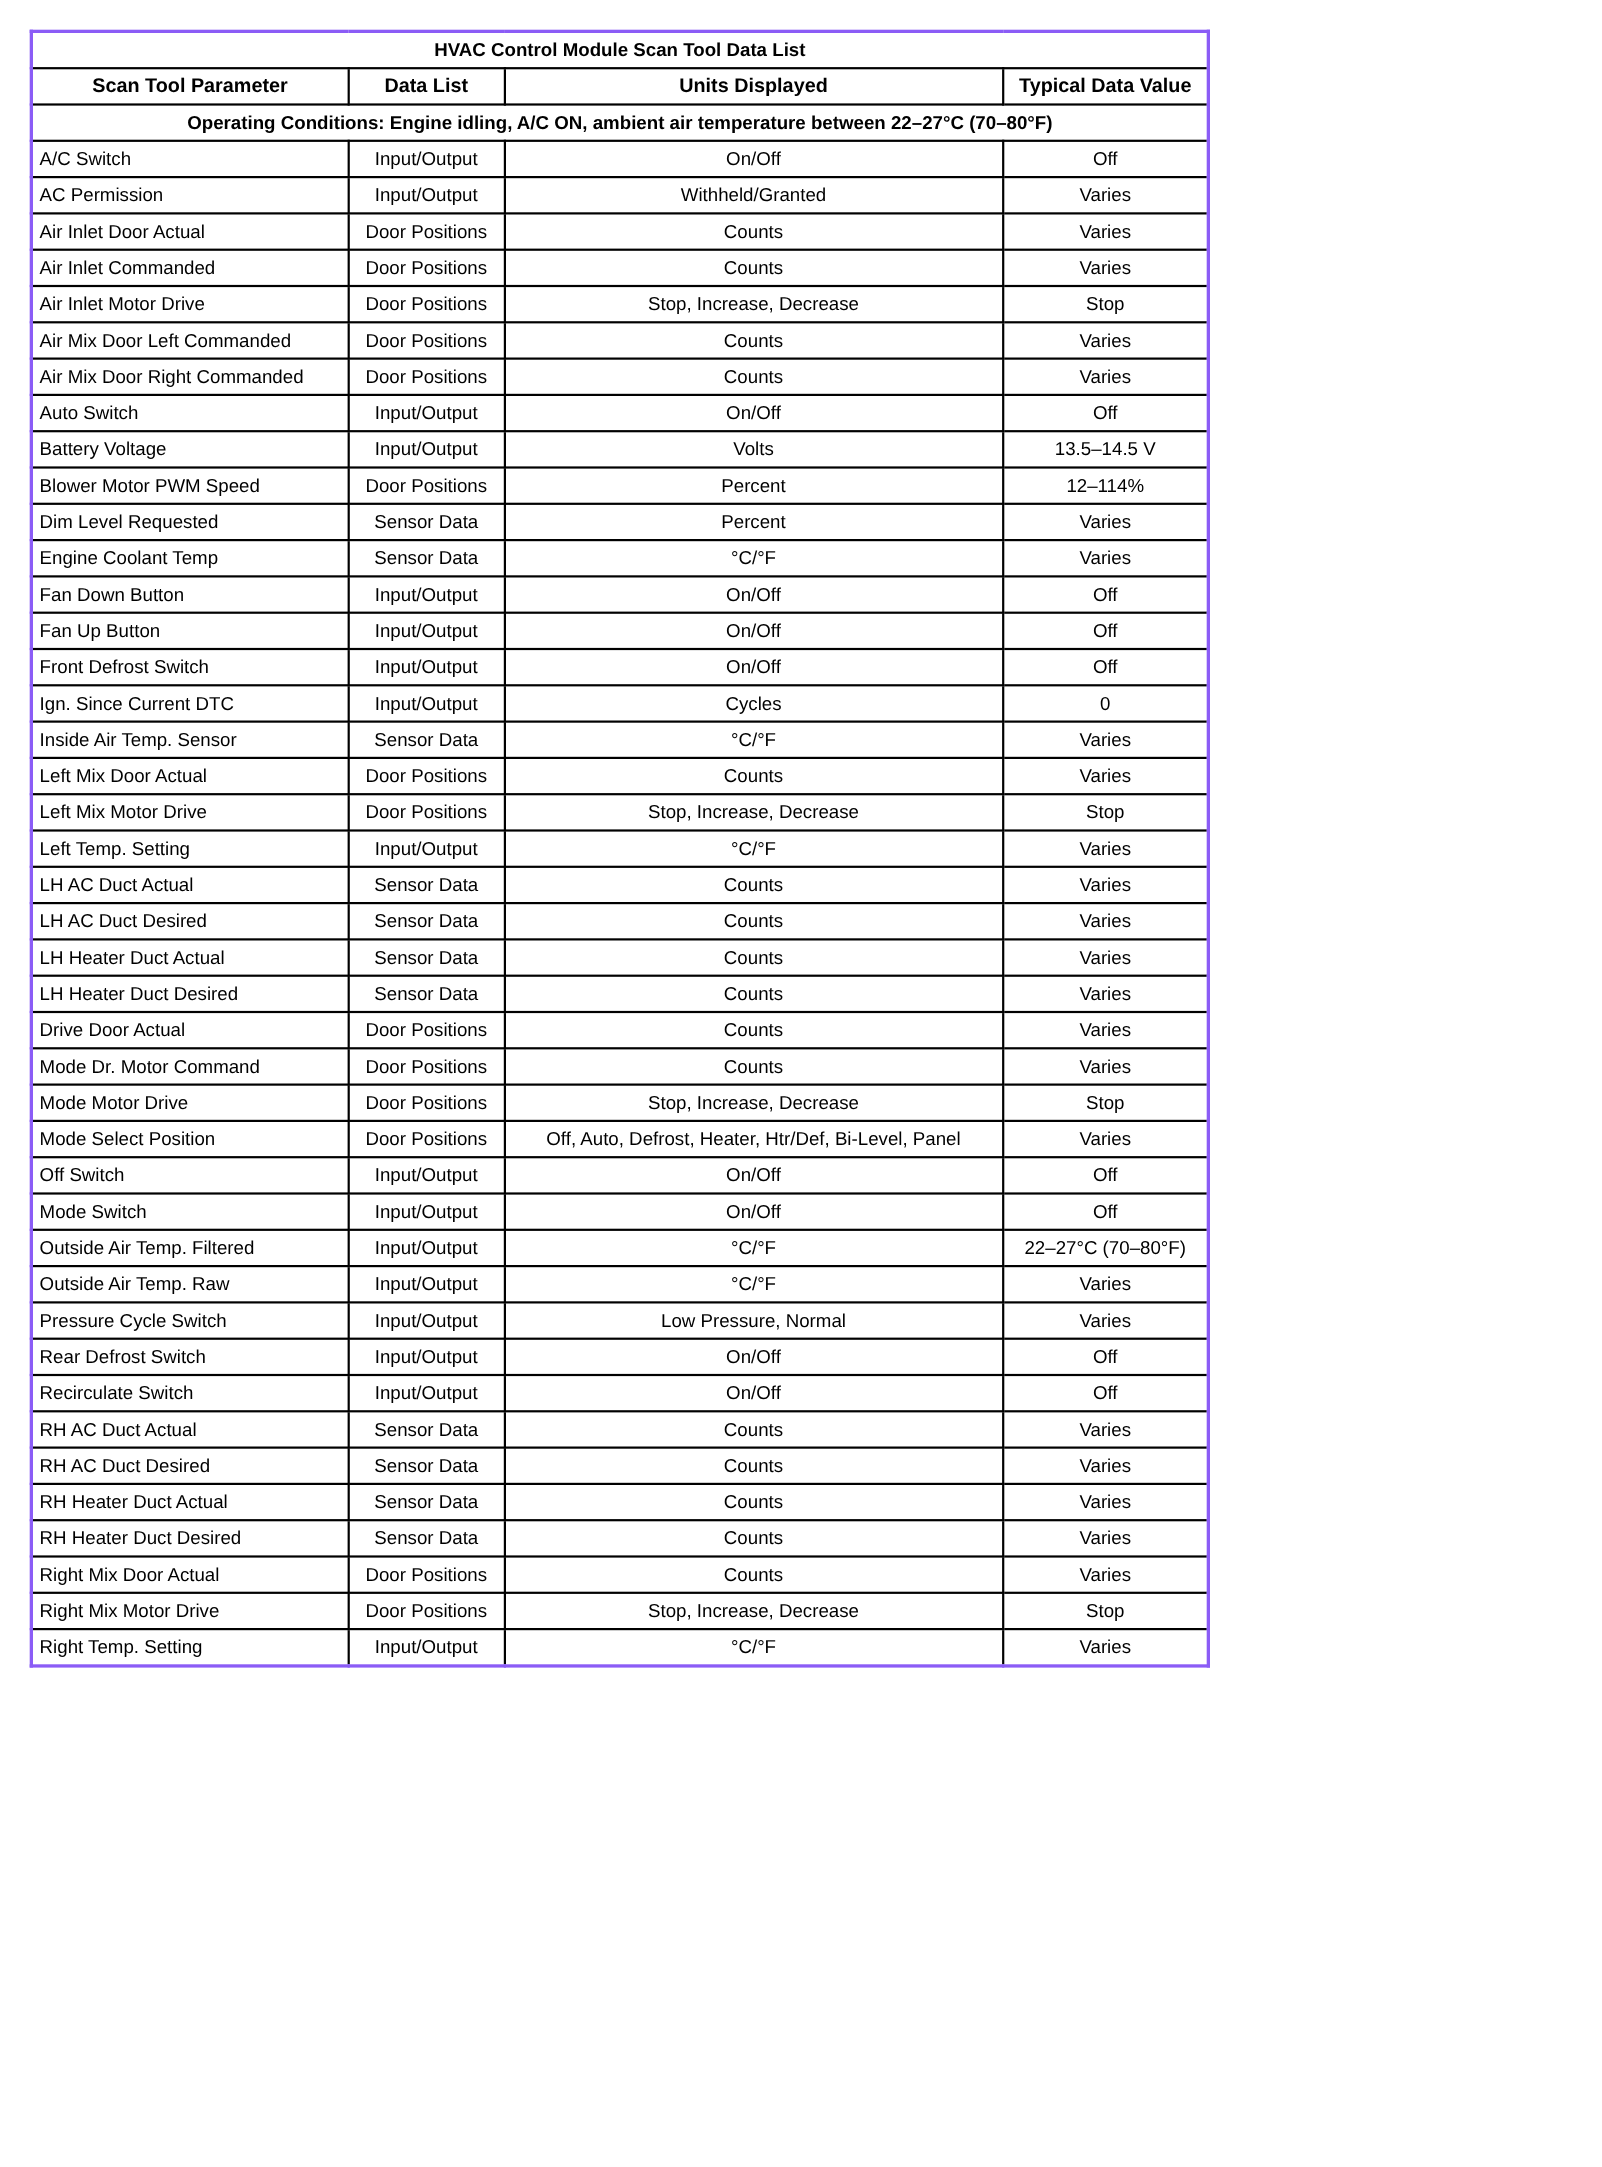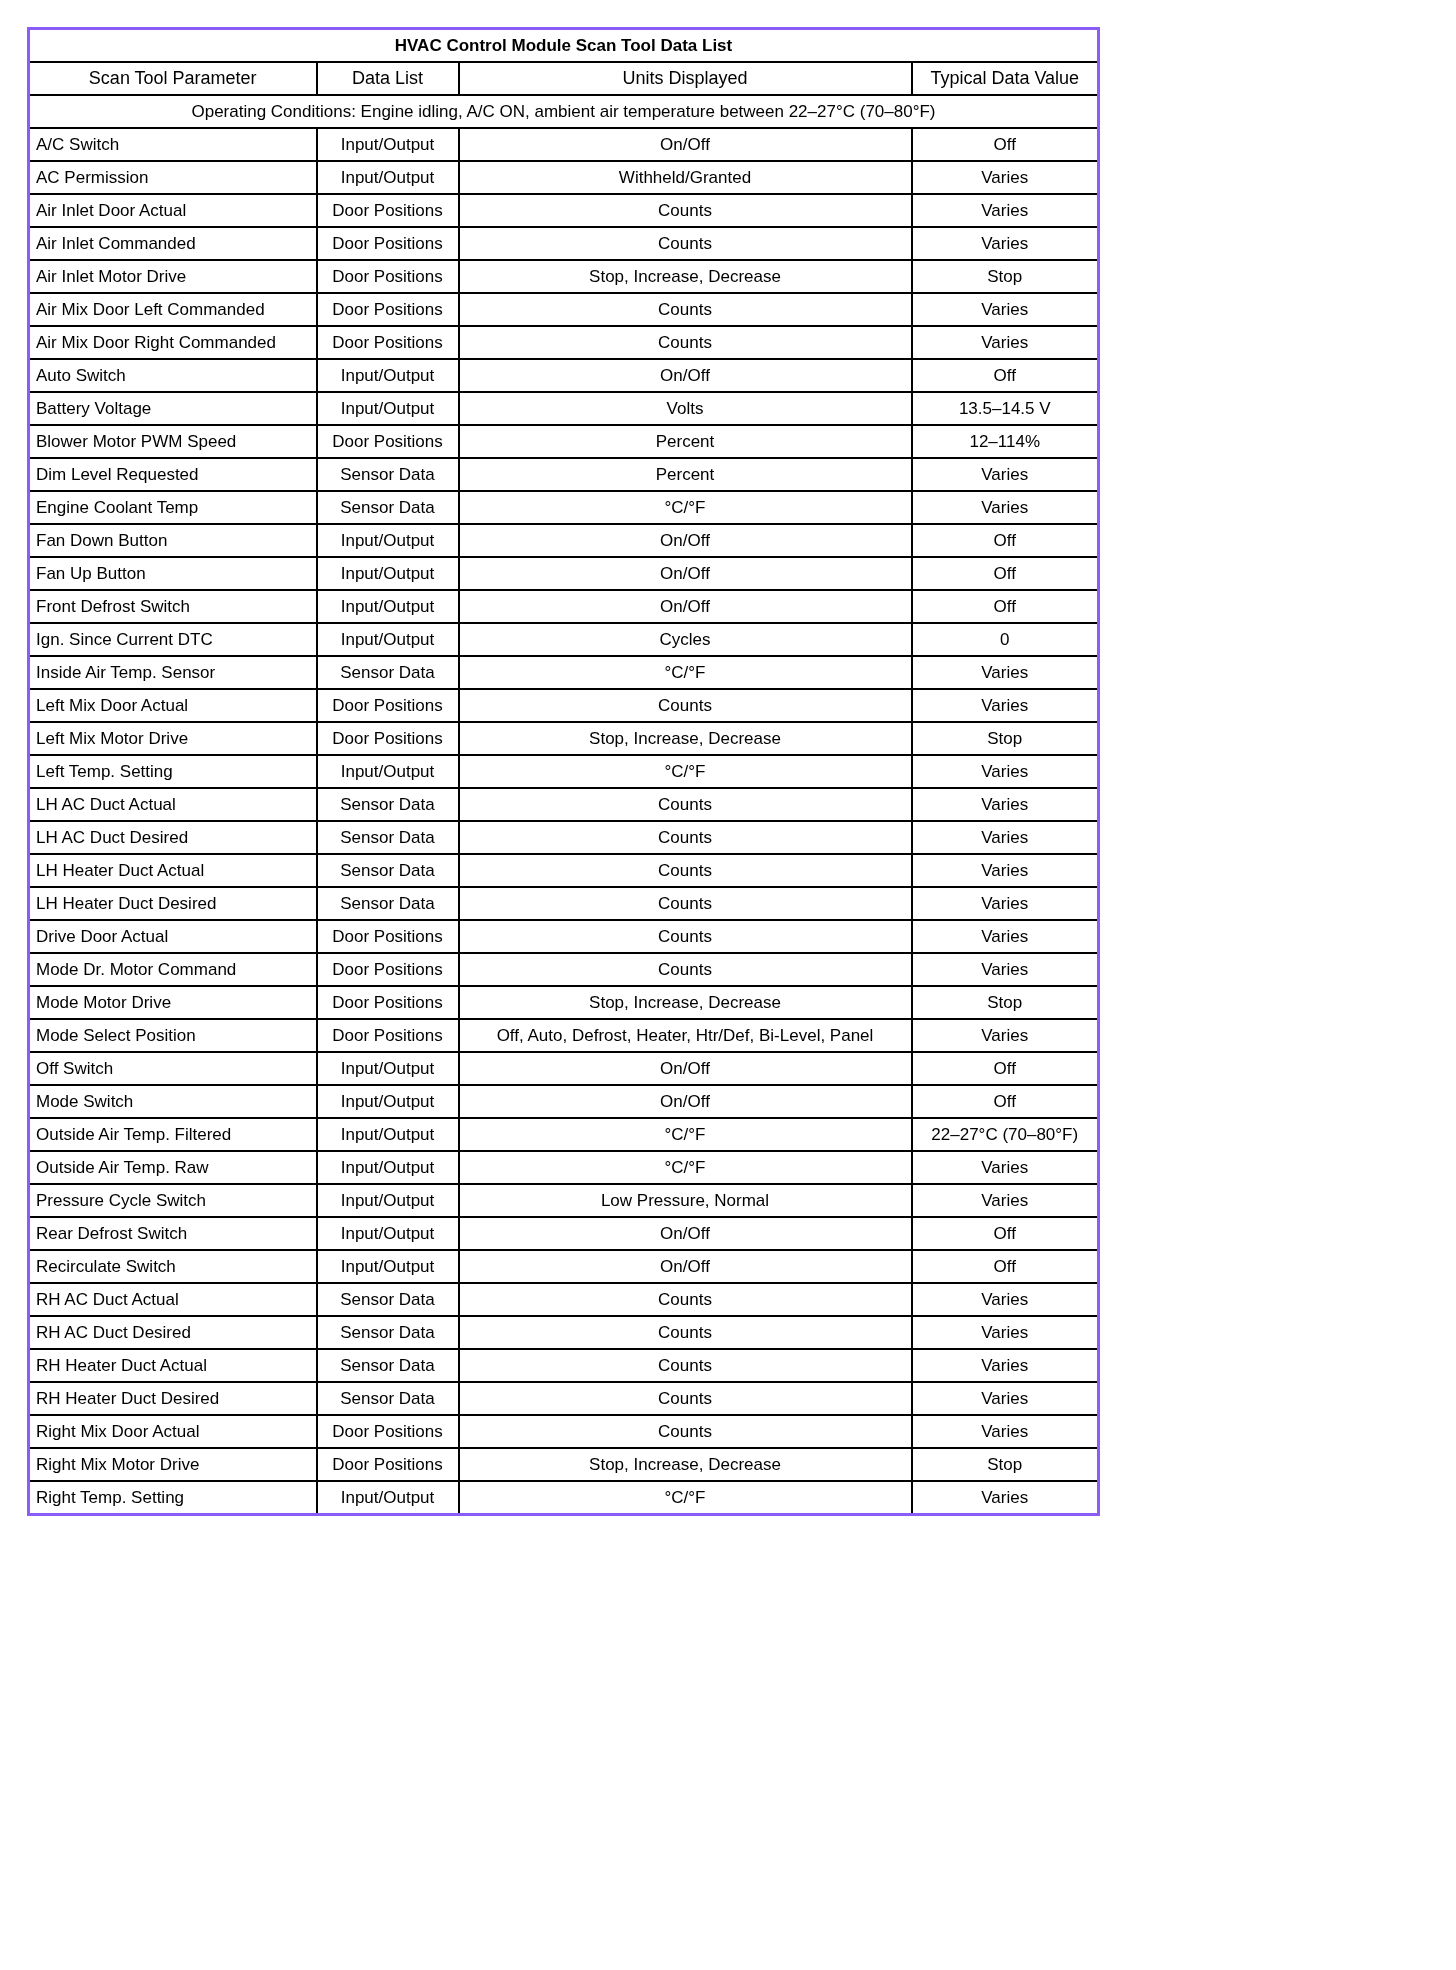--- a/index.html
+++ b/index.html
@@ -37,26 +37,26 @@
     box-sizing: content-box;
     background: #ffffff;
   }
   th.title-cell {
     font-weight: bold;
     font-size: 18px;
     text-align: center;
     height: 23px;
   }
   tr.col-headers th {
-    font-weight: normal;
+    font-weight: bold;
     font-size: 18px;
     text-align: center;
   }
   th.conditions-cell {
-    font-weight: normal;
+    font-weight: bold;
     font-size: 17.5px;
     text-align: center;
   }
   td.c1 { text-align: left; }
   td.c2, td.c3, td.c4 { text-align: center; }
 </style>
 </head>
 <body>
 
 <div class="page">

